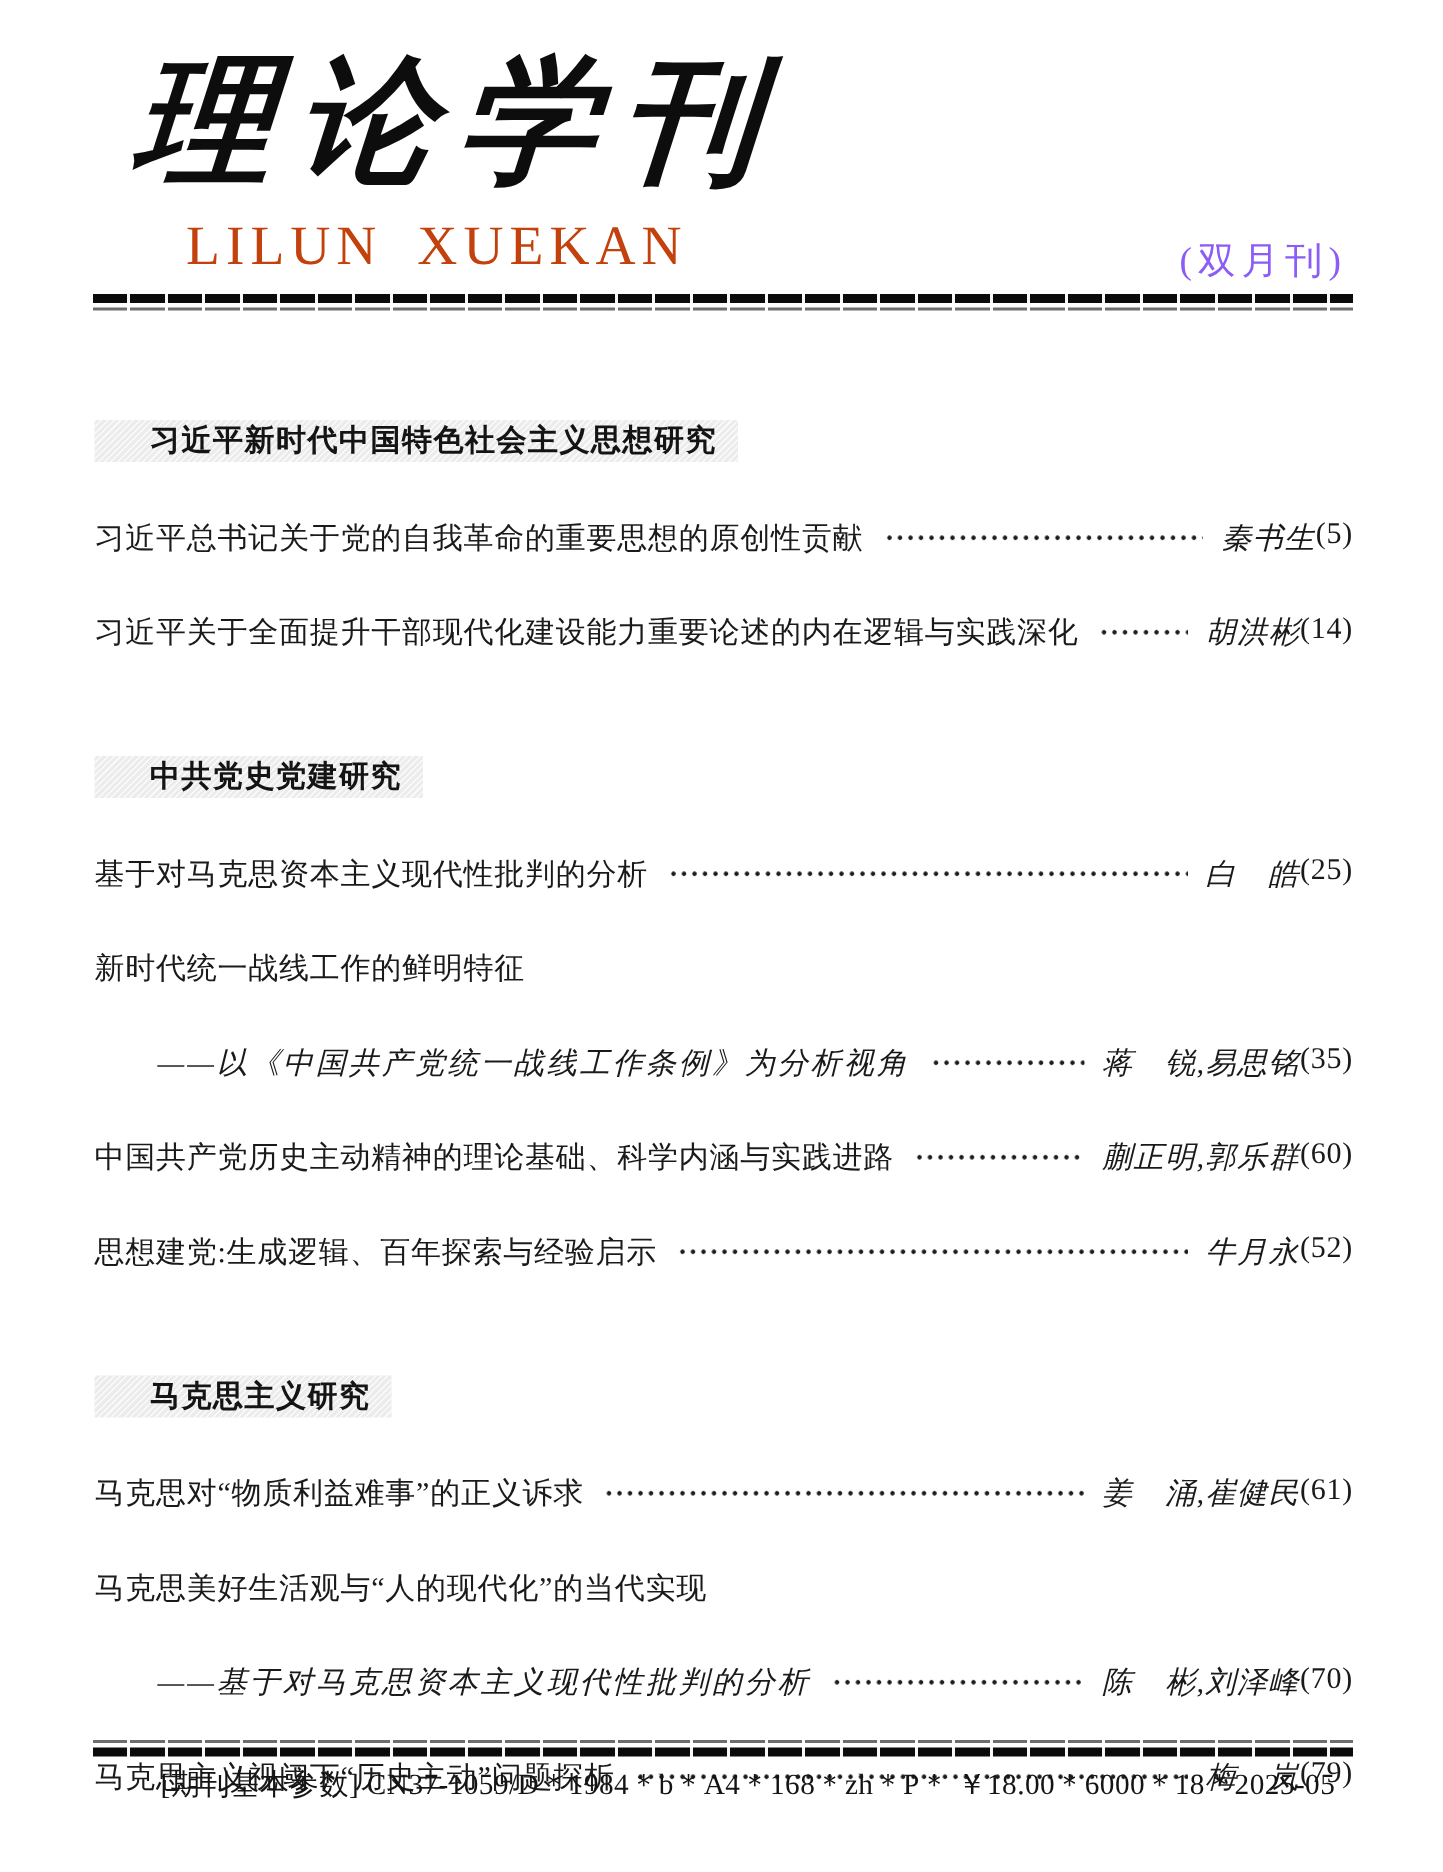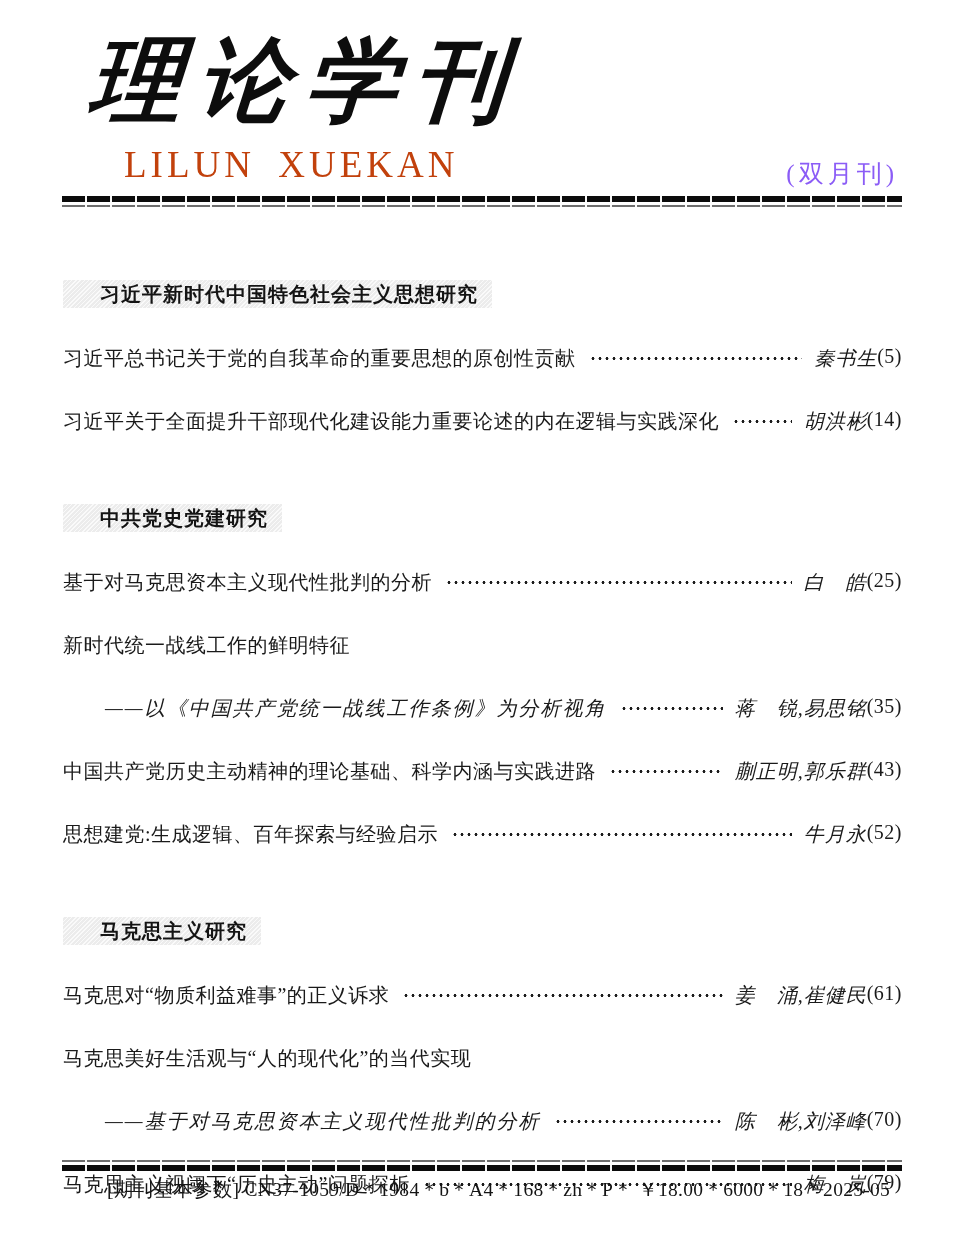--- a/index.html
+++ b/index.html
@@ -159,21 +159,21 @@
       <span class="entry-title">——以《中国共产党统一战线工作条例》为分析视角</span>
       <span class="dot-leader"></span>
       <span class="entry-authors">蒋　锐,易思铭</span>
       <span class="entry-page">(35)</span>
     </div>
 
     <div class="toc-row">
       <span class="entry-title">中国共产党历史主动精神的理论基础、科学内涵与实践进路</span>
       <span class="dot-leader"></span>
       <span class="entry-authors">蒯正明,郭乐群</span>
-      <span class="entry-page">(43)</span>
+      <span class="entry-page">(60)</span>
     </div>
 
     <div class="toc-row">
       <span class="entry-title">思想建党:生成逻辑、百年探索与经验启示</span>
       <span class="dot-leader"></span>
       <span class="entry-authors">牛月永</span>
       <span class="entry-page">(52)</span>
     </div>
 
     <div class="section-heading">

